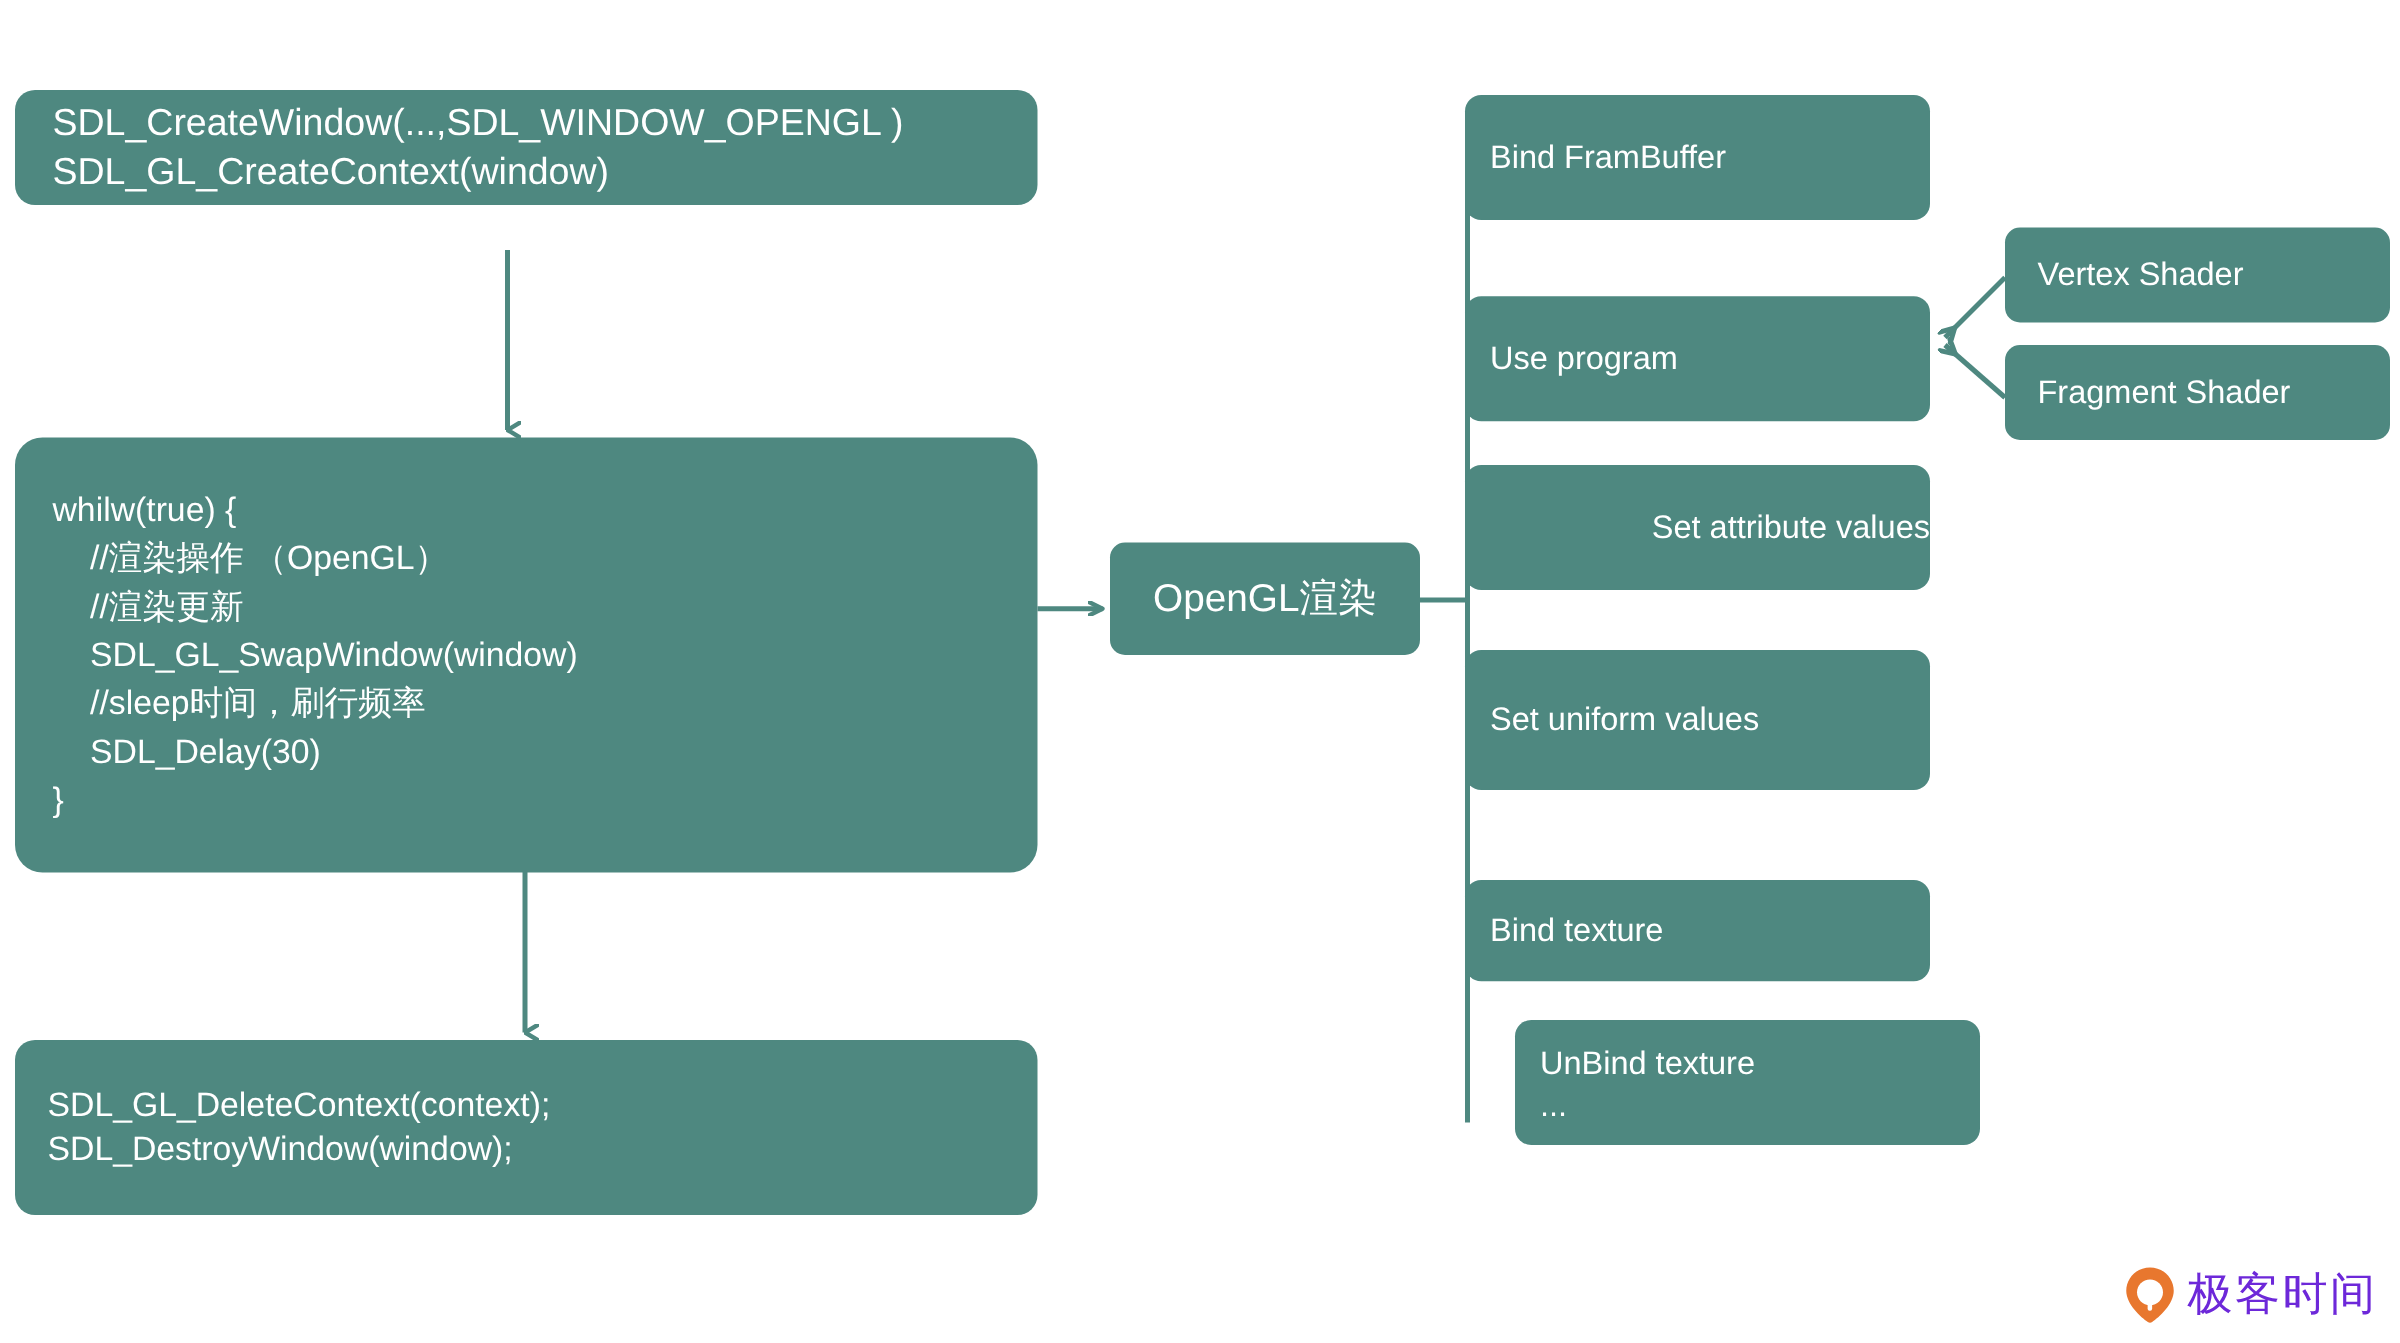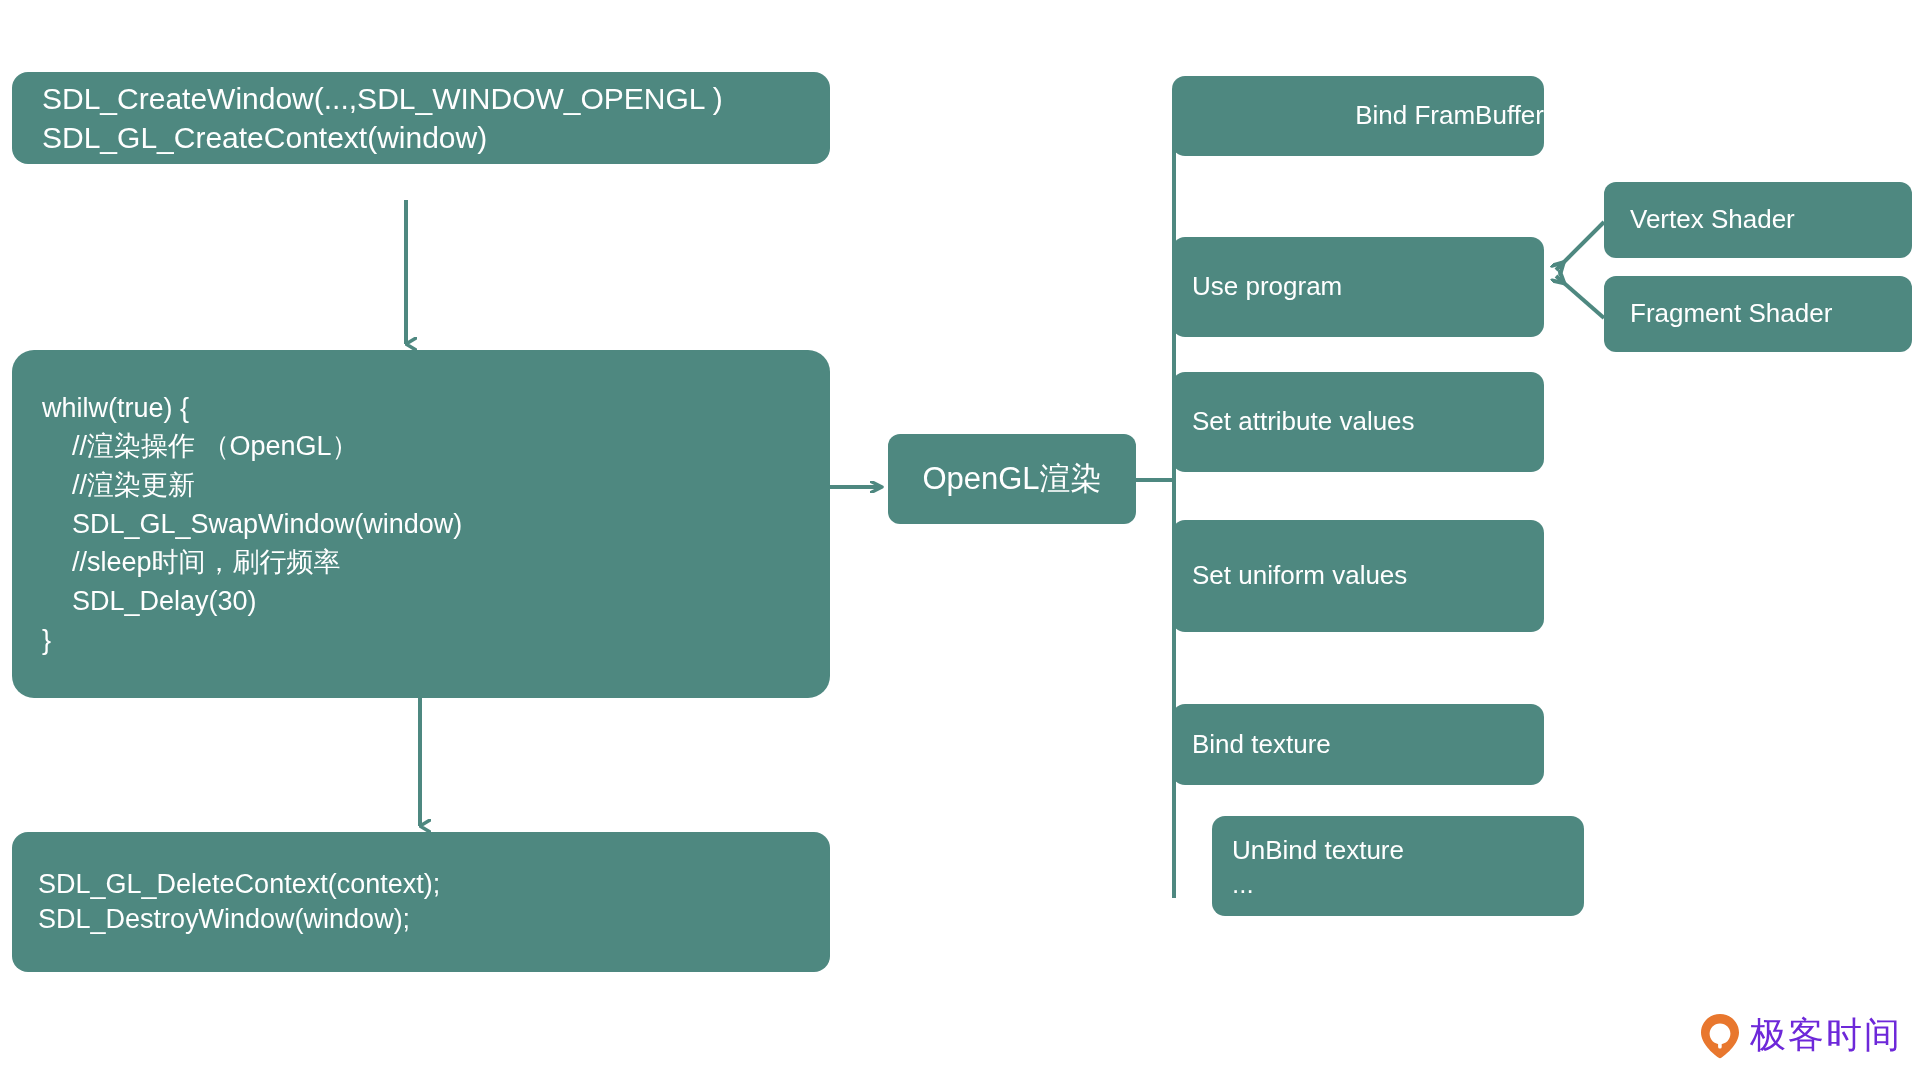--- a/index.html
+++ b/index.html
@@ -65,23 +65,23 @@
   }
 
   
   .stack-node {
     left: 1172px;
     width: 372px;
     font-size: 26px;
     padding: 0 0 0 20px;
     border-radius: 13px;
   }
-  #node-framebuffer   { top: 76px;  height: 80px; text-align: right; }
+  #node-framebuffer   { top: 76px;  height: 100px; }
   #node-useprogram    { top: 224px; height: 100px; margin-top: 13px; }
-  #node-attribute     { top: 372px; height: 100px; }
+  #node-attribute     { top: 372px; height: 100px; align-items: flex-end; }
   #node-uniform       { top: 520px; height: 112px; }
   #node-bindtex       { top: 704px; height: 81px; }
   #node-unbindtex     { top: 816px; height: 100px; padding-top: 4px; margin-left: 40px; }
   #node-unbindtex .line { line-height: 1.30; }
 
   
   .shader-node {
     left: 1604px;
     width: 308px;
     height: 76px;

